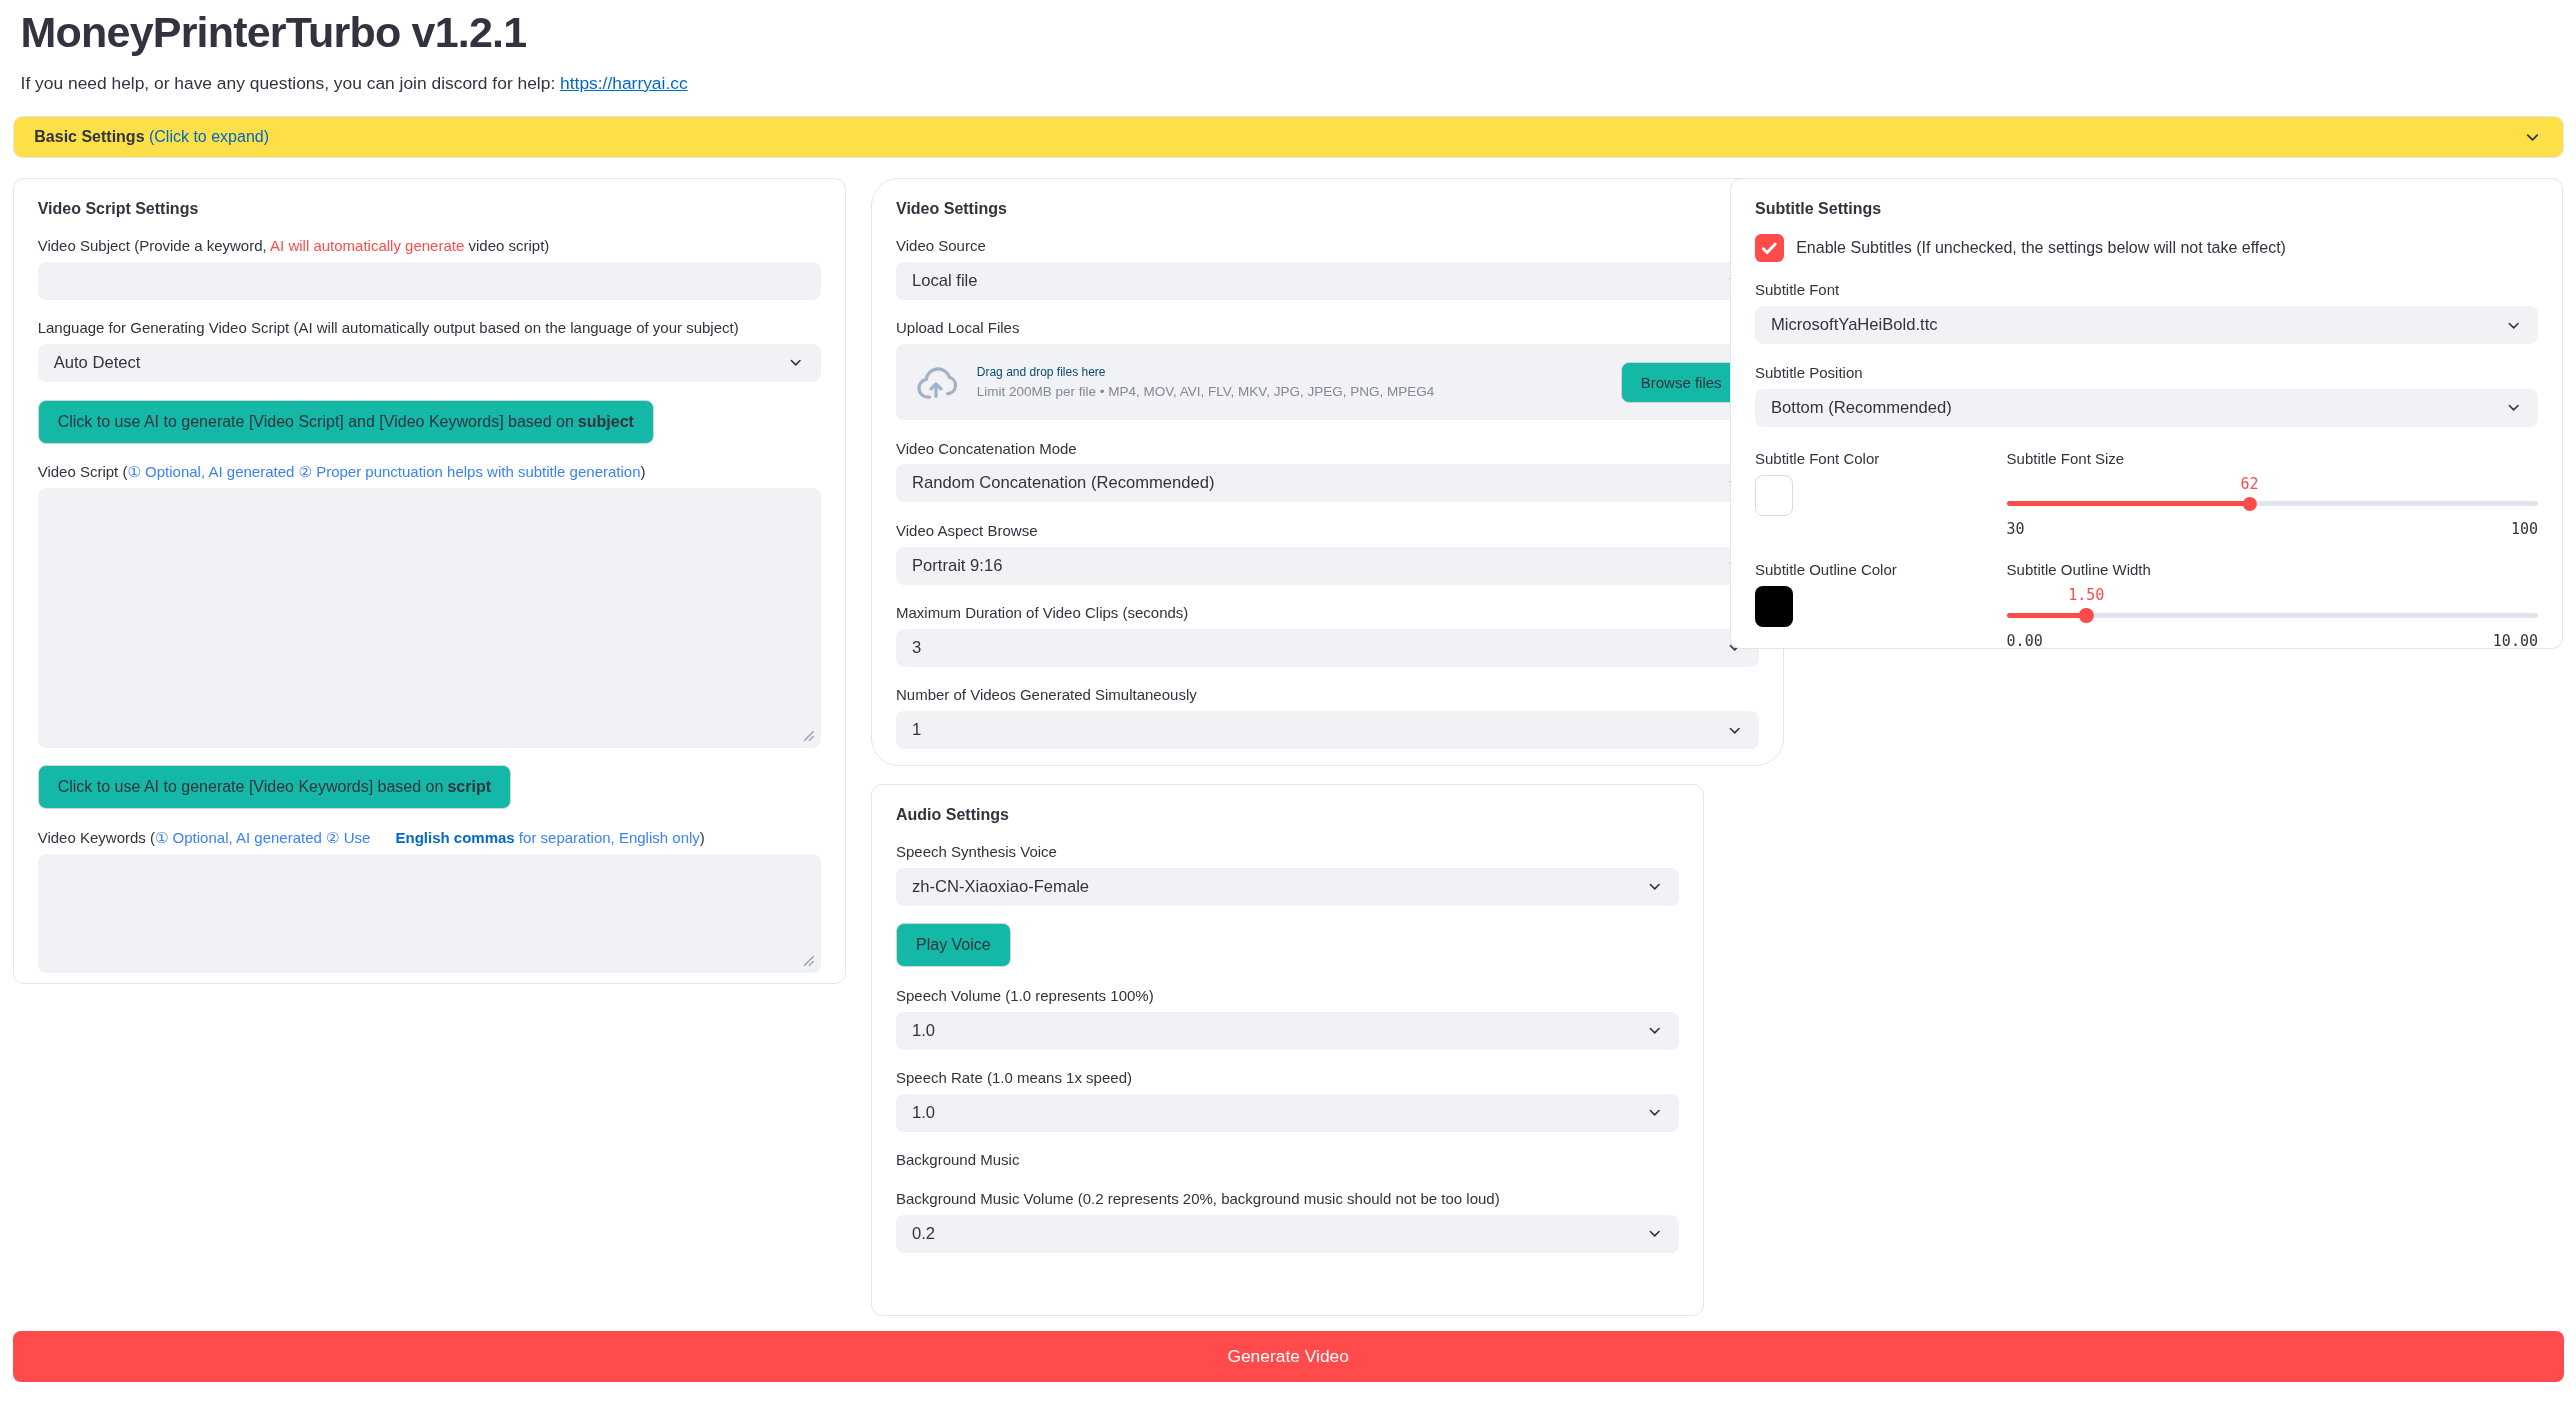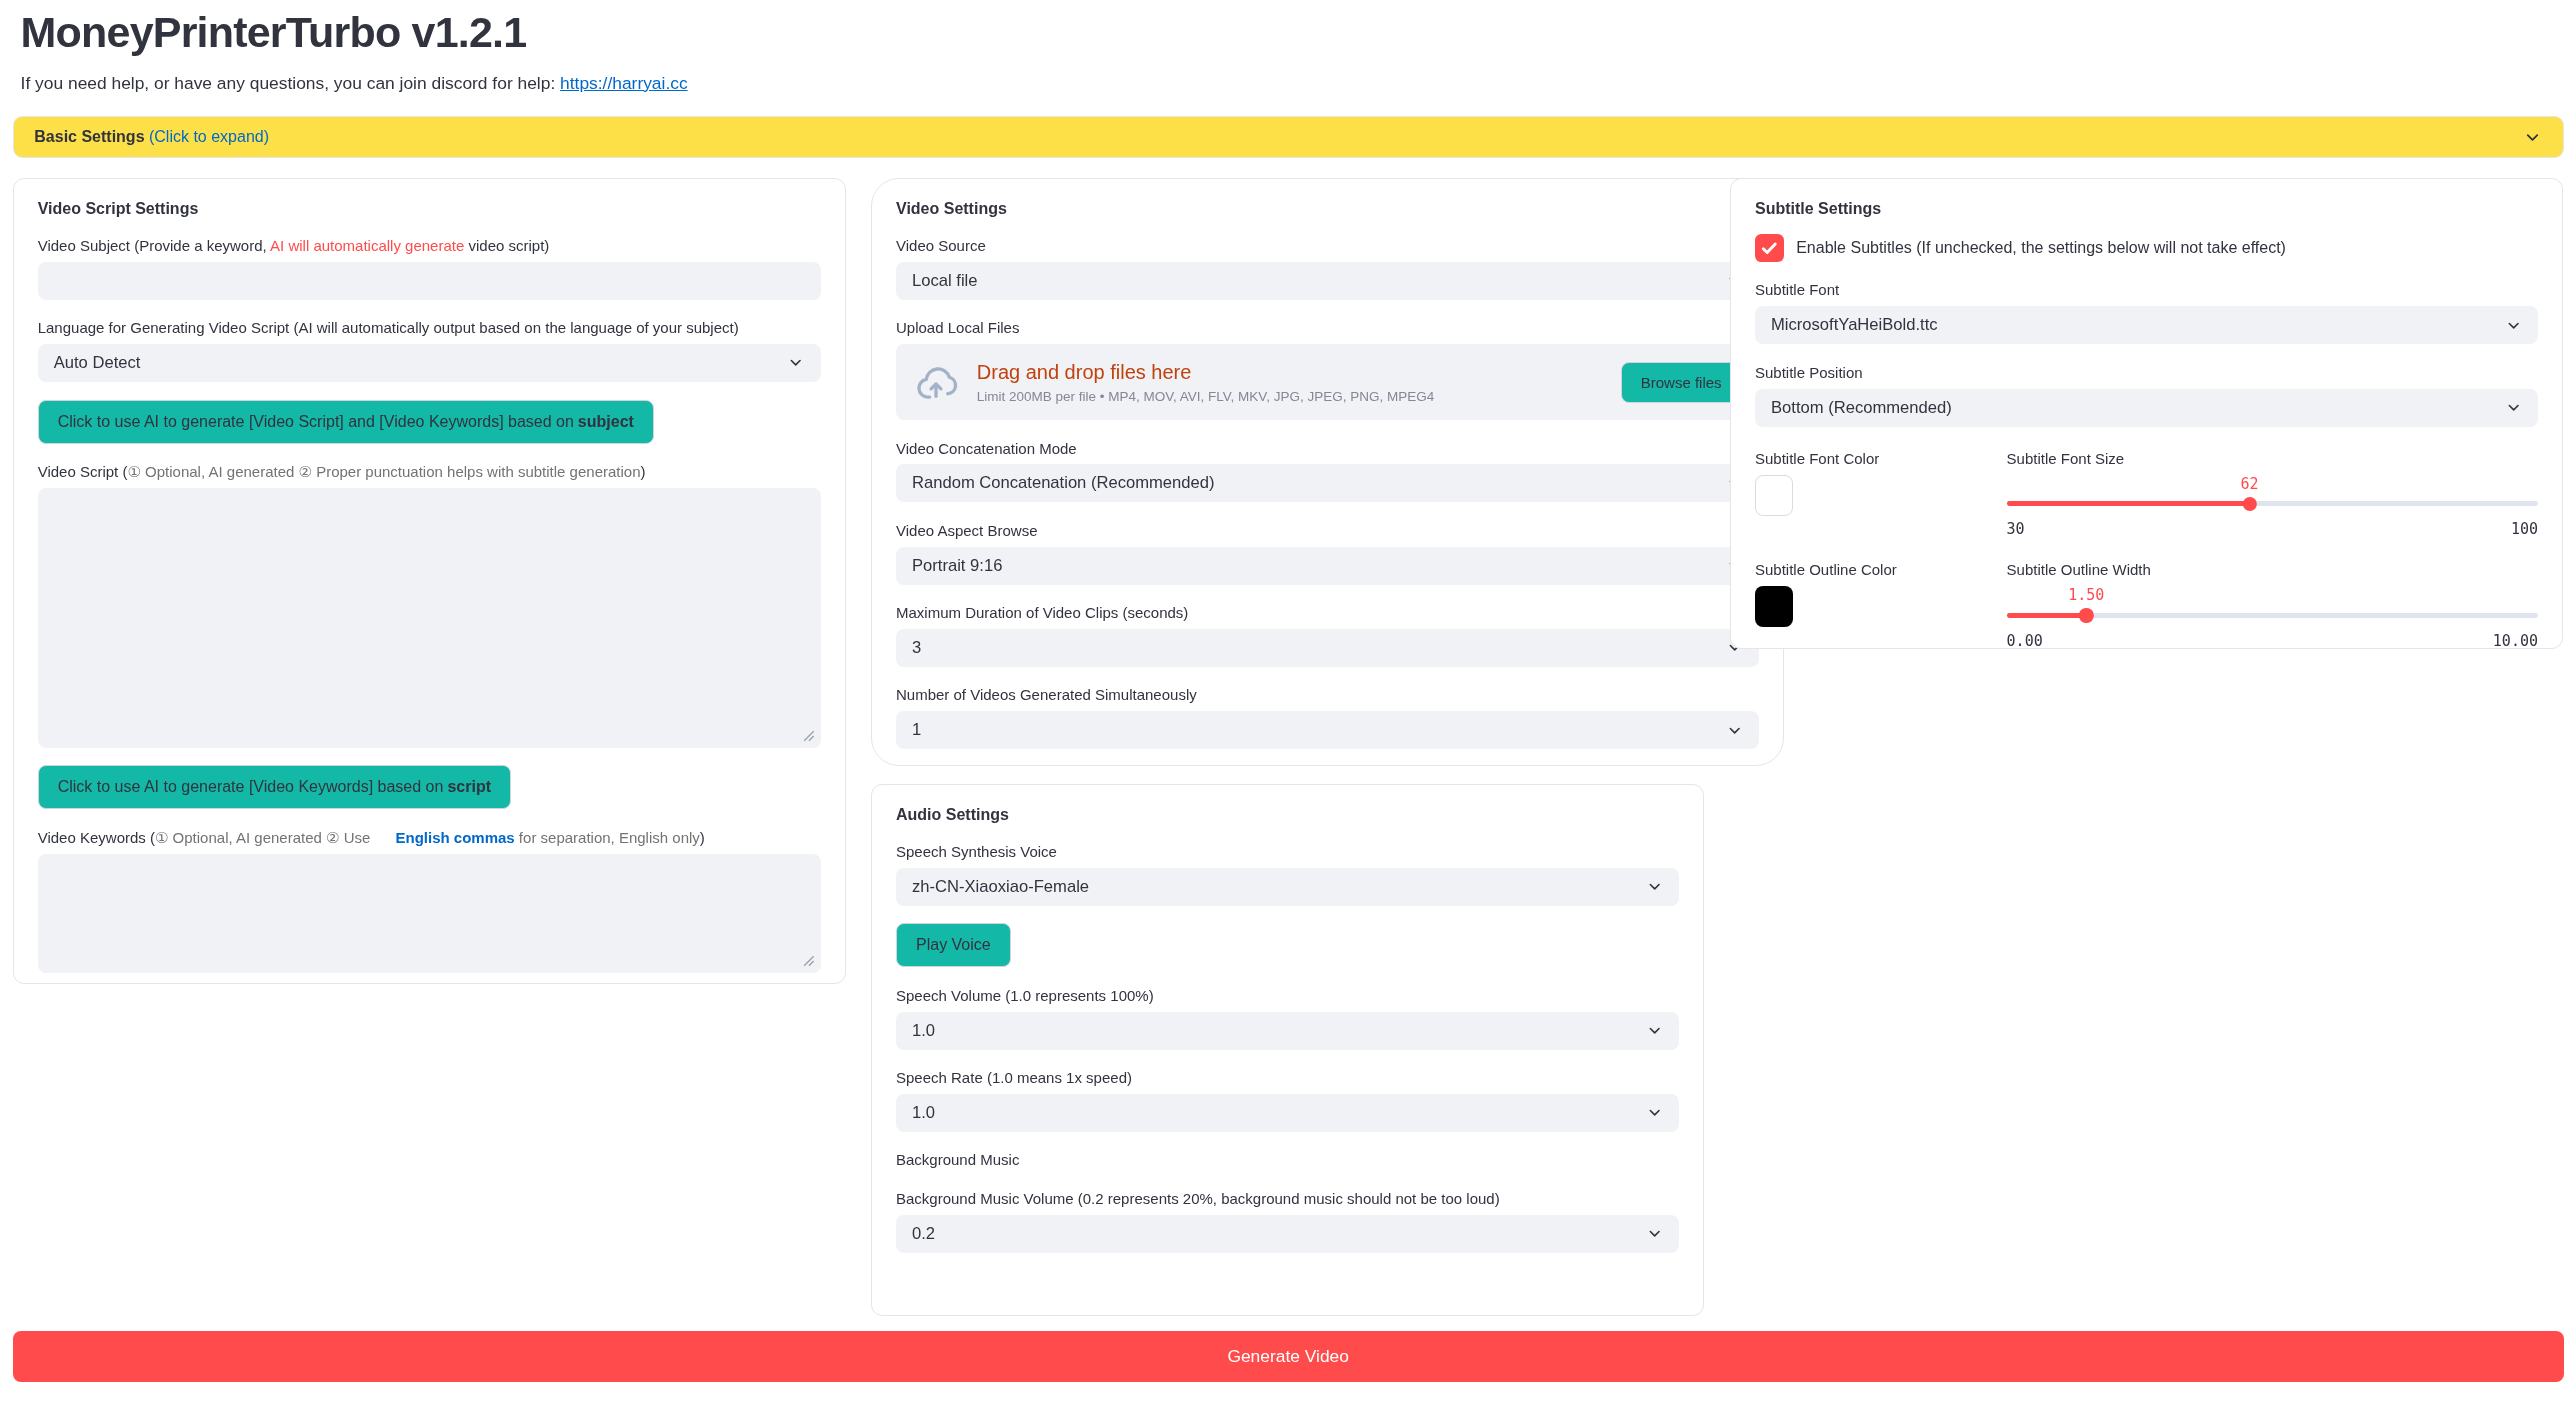--- a/index.html
+++ b/index.html
@@ -23,21 +23,21 @@
   .card{position:absolute;border:0.8px solid #e4e5e9;border-radius:11px;background:#fff;box-sizing:border-box;padding:20.6px 24px;overflow:hidden;}
   .card-script{left:12.7px;top:178px;width:833px;height:806px;}
   .card-video{left:871px;top:178px;width:913px;height:588px;border-radius:28px;}
   .card-audio{left:871px;top:784px;width:833px;height:532px;}
   .card-subtitle{left:1730px;top:178px;width:833px;height:471px;}
   .card h2{margin:0;font-size:16px;font-weight:700;color:#31333f;}
 
   .group{margin-top:17.4px;}
   .label{font-size:15px;line-height:21.4px;color:#31333f;white-space:nowrap;margin-bottom:5.5px;}
   .label .red{color:#ff4b4b;}
-  .label .blue{color:#737373;}
+  .label .blue{color:#3b82f6;}
   .label .blue-b{color:#0068c9;font-weight:700;margin-left:21px;}
 
   .input,.select{height:38px;background:#f0f2f6;border-radius:8px;box-sizing:border-box;}
   .input{width:100%;border:none;outline:none;padding:0 17.4px;font-size:16.6px;color:#31333f;font-family:inherit;}
   .select{display:flex;align-items:center;justify-content:space-between;padding:0 16px;font-size:16.6px;color:#31333f;cursor:pointer;}
   .sel-chev{width:17.4px;height:17.4px;stroke:#31333f;stroke-width:2.2;fill:none;stroke-linecap:round;stroke-linejoin:round;}
 
   .btn{background:#14b8a6;border:0.8px solid #d2d4da;border-radius:8px;height:44px;padding:0 19px;font-size:16px;color:#31333f;
     font-family:inherit;cursor:pointer;display:inline-flex;align-items:center;}
   .btn b{margin-left:4px;font-weight:700;}
@@ -47,21 +47,21 @@
   .ta-script{height:260px;}
   .ta-kw{height:119px;}
   .resize-corner{position:absolute;right:5.5px;bottom:5.5px;width:14.3px;height:14.3px;pointer-events:none;}
   .resize-corner path{stroke:#9aa0ac;stroke-width:1.7;fill:none;}
 
   
   .dropzone{display:flex;align-items:center;background:#f0f2f6;border-radius:8px;height:76px;padding:0 17.4px;box-sizing:border-box;cursor:pointer;}
   .cloud{width:46px;height:40px;flex:0 0 auto;margin-right:17.4px;}
   .cloud path{stroke:#a3b2c8;fill:none;stroke-linecap:round;stroke-linejoin:round;}
   .dz-text{flex:1 1 auto;min-width:0;}
-  .dz-main{font-size:20px;color:#c2410c;}
+  .dz-main{font-size:12px;color:#0c4a6e;}
   .dz-hint{font-size:13.5px;color:#848896;margin-top:4.8px;white-space:nowrap;}
   .dz-btn{height:41px;flex:0 0 auto;font-size:15px;}
 
   
   .check-row{display:flex;align-items:center;margin-top:16px;}
   .checkbox{width:28.5px;height:28.5px;border-radius:6.3px;background:#ff4b4b;display:inline-flex;align-items:center;justify-content:center;cursor:pointer;flex:0 0 auto;}
   .checkbox svg{width:20.6px;height:20.6px;stroke:#fff;stroke-width:3.4;fill:none;stroke-linecap:round;stroke-linejoin:round;}
   .check-label{font-size:16px;margin-left:12.7px;}
 
   

